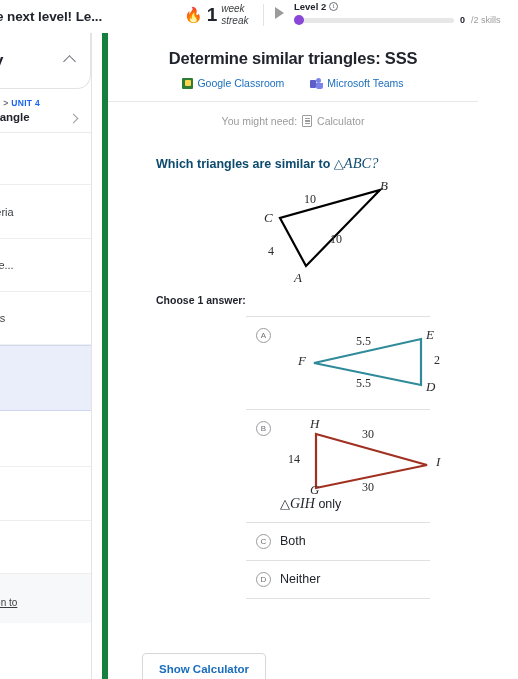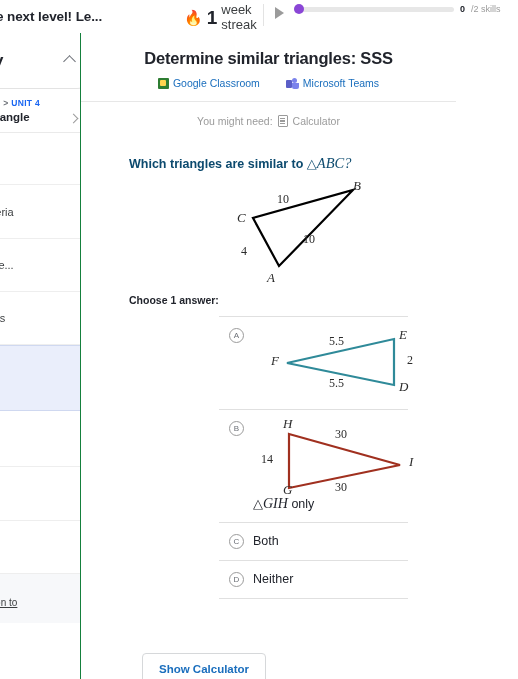--- a/index.html
+++ b/index.html
@@ -22,21 +22,21 @@
     font-size: 13.5px; font-weight: 700; color: #21242c;
     margin-left: -4px; white-space: nowrap;
     letter-spacing: -0.1px;
   }
   .streak-block {
     position: absolute; left: 184px; top: 3px;
     display: flex; align-items: center; gap: 4px;
   }
   .flame-icon { font-size: 15px; line-height: 1; }
   .streak-num { font-size: 19px; font-weight: 700; color: #21242c; line-height: 1; }
-  .streak-words { font-size: 13px; color: #3b3e40; line-height: 1.15; }
+  .streak-words { font-size: 10px; color: #3b3e40; line-height: 1.15; font-style: italic; }
   .vdiv {
     position: absolute; left: 263px; top: 4px;
     width: 1px; height: 22px; background: #e3e3e3;
   }
   .play-icon {
     position: absolute; left: 275px; top: 7px;
     width: 0; height: 0;
     border-left: 9px solid #9b9b9b;
     border-top: 6px solid transparent;
     border-bottom: 6px solid transparent;
@@ -138,24 +138,24 @@
     text-decoration: underline; margin-left: -42px;
   }
   .sb-footer-l2 {
     font-size: 10px; color: #3b3e40;
     text-decoration: underline; margin-left: -26px; margin-top: 4px;
     white-space: nowrap;
   }
 
   
   .main {
-    position: absolute; left: 80px; top: 33px;
+    position: absolute; left: 102px; top: 33px;
     width: 376px; height: 646px;
     background: #ffffff;
-    border-left: 1px solid #15803d;
+    border-left: 6px solid #15803d;
     overflow: hidden;
   }
   .exercise-header {
     padding: 16px 0 12px 0;
     text-align: center;
     border-bottom: 1px solid #e7e7e7;
   }
   .ex-title {
     font-size: 16.5px; font-weight: 700; color: #21242c;
     letter-spacing: -0.2px;
@@ -279,20 +279,24 @@
     <div class="streak-words">
       <div>week</div>
       <div>streak</div>
     </div>
   </div>
 
   <div class="vdiv"></div>
   <div class="play-icon"></div>
 
   <div class="level-block">
+    <div class="level-row">
+      <span class="level-label">Level 2</span>
+      <span class="info-icon">i</span>
+    </div>
     <div class="prog-row">
       <div class="prog-track">
         <div class="prog-dot"></div>
       </div>
       <span class="skills-count">0</span>
       <span class="skills-total">/2 skills</span>
     </div>
   </div>
 </div>
 

